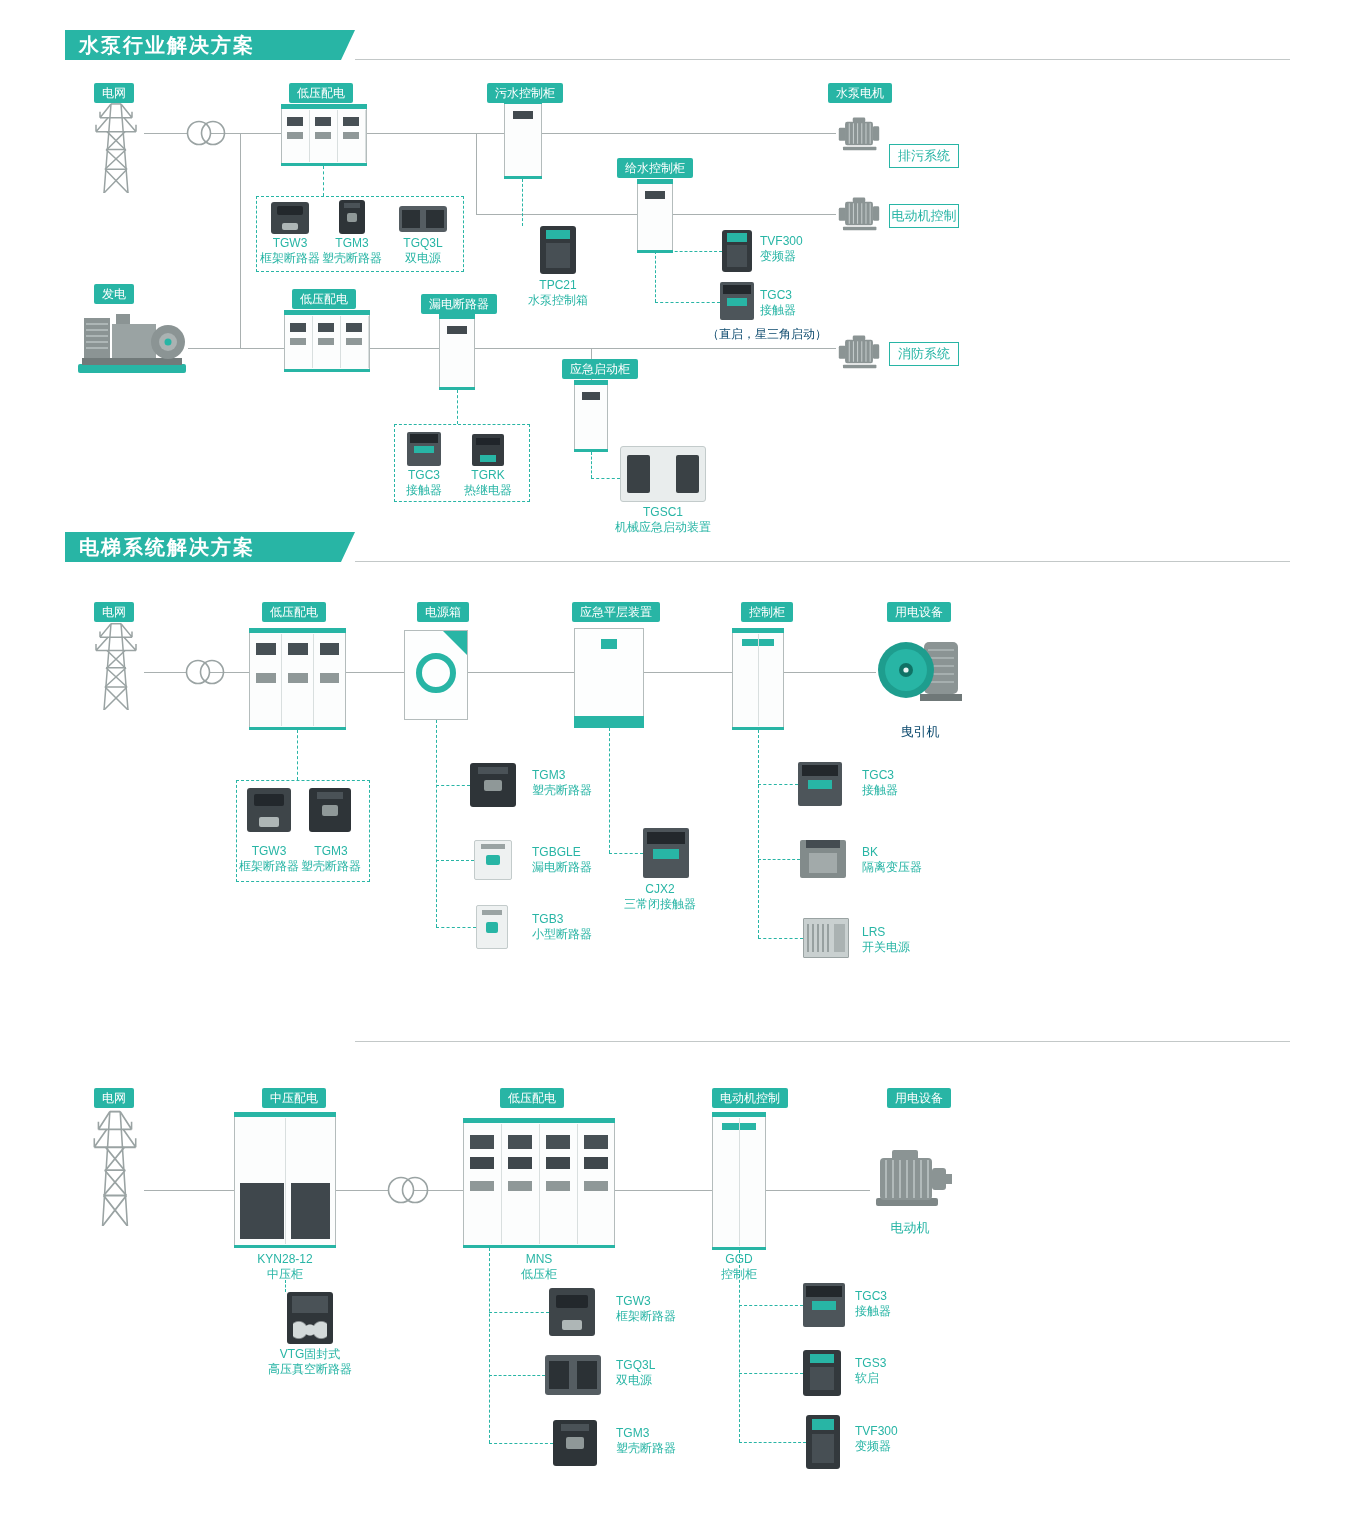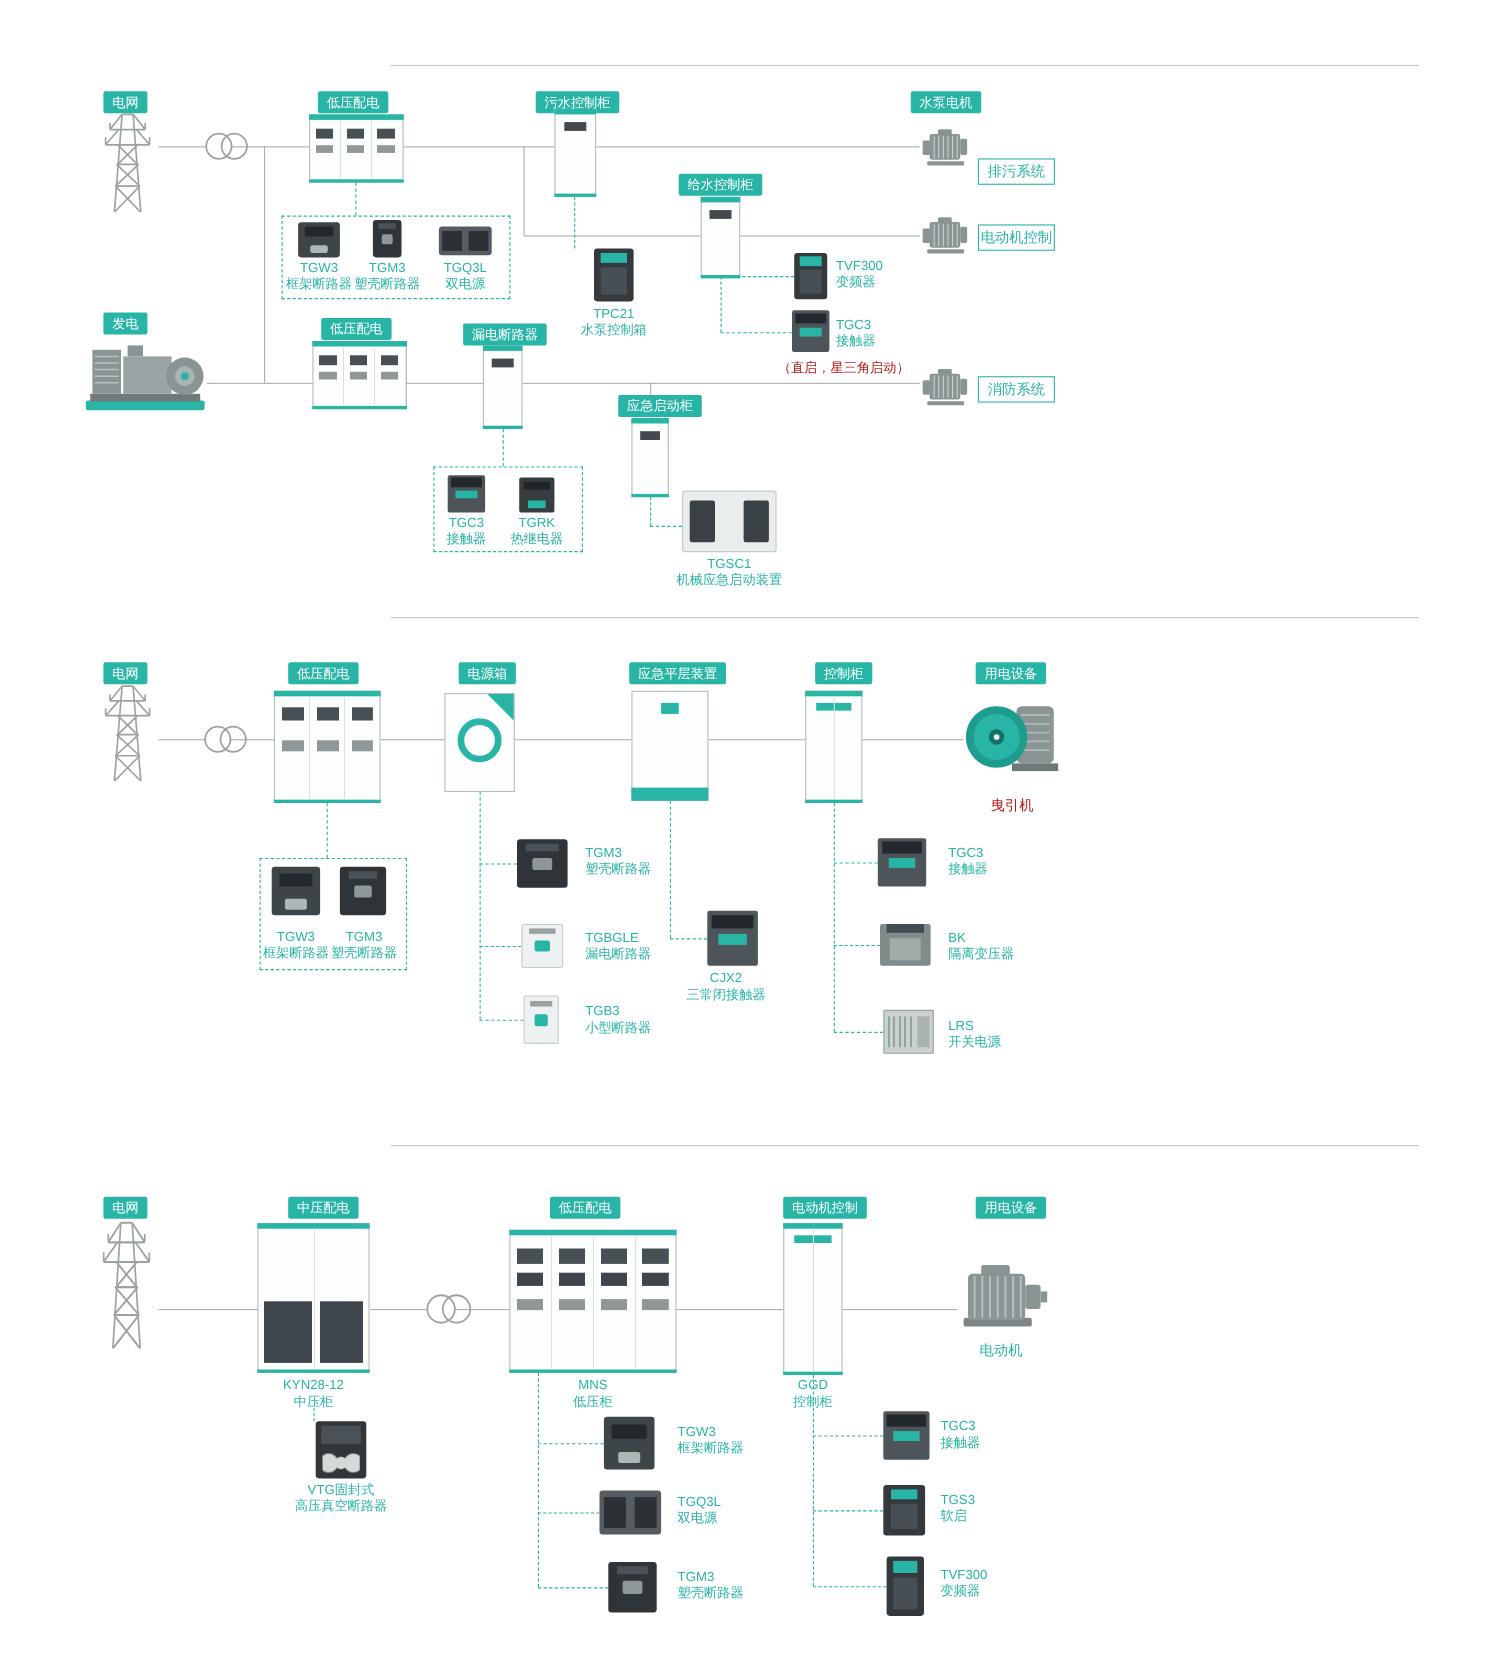--- a/index.html
+++ b/index.html
@@ -20,21 +20,21 @@
     color:var(--accent); font-size:13px; line-height:22px; text-align:center; background:#fff; }
 
   .hl { position:absolute; height:1px; background:var(--line); }
   .vl { position:absolute; width:1px; background:var(--line); }
   .dh { position:absolute; height:0; border-top:1px dashed var(--accent); }
   .dv { position:absolute; width:0; border-left:1px dashed var(--accent); }
   .dbox { position:absolute; border:1px dashed var(--accent); }
 
   .plabel { position:absolute; font-size:12px; line-height:15px; color:var(--accent); white-space:nowrap; }
   .center { text-align:center; }
-  .gray { color:#b91c1c; }
+  .gray { color:#0c4a6e; }
   .lbl13 { font-size:13px; line-height:16px; }
 
   
   .cab { position:absolute; background:#fcfdfd; border:1px solid #b4bcbc; }
   .cab::before { content:""; position:absolute; left:-1px; right:-1px; top:-1px; height:5px; background:var(--accent); }
   .cab::after  { content:""; position:absolute; left:-1px; right:-1px; bottom:-1px; height:3px; background:var(--accent); }
   .cab i { position:absolute; display:block; }
   .sep28 { top:5px; bottom:3px; left:0; right:0; background:repeating-linear-gradient(90deg,transparent 0 27px,#d9dfdf 27px 28px); }
   .sep32 { top:5px; bottom:3px; left:0; right:0; background:repeating-linear-gradient(90deg,transparent 0 31px,#d9dfdf 31px 32px); }
   .sep38 { top:5px; bottom:3px; left:0; right:0; background:repeating-linear-gradient(90deg,transparent 0 37px,#d9dfdf 37px 38px); }
@@ -101,20 +101,21 @@
   .pi-vcb::after  { content:""; position:absolute; left:12%; right:12%; bottom:10%; height:34%; background:
     radial-gradient(circle at 17% 50%, #d3dada 26%, transparent 32%),
     radial-gradient(circle at 50% 50%, #d3dada 26%, transparent 32%),
     radial-gradient(circle at 83% 50%, #d3dada 26%, transparent 32%); }
 </style>
 </head>
 <body>
 
 <div class="page">
 
+  <div class="banner" style="left:65px;top:30px;width:290px">水泵行业解决方案</div>
   <div class="banner-line" style="left:355px;top:59px;width:935px"></div>
 
   <div class="hl" style="left:144px;top:133px;width:692px"></div>
   <div class="vl" style="left:240px;top:133px;height:215px"></div>
   <div class="vl" style="left:476px;top:133px;height:81px"></div>
   <div class="hl" style="left:476px;top:214px;width:360px"></div>
   <div class="hl" style="left:188px;top:348px;width:648px"></div>
   <div class="vl" style="left:591px;top:348px;height:32px"></div>
 
   <div class="badge" style="left:94px;top:83px">电网</div>
@@ -275,20 +276,21 @@
   </div>
 
   <div class="dv" style="left:591px;top:452px;height:26px"></div>
   <div class="dh" style="left:591px;top:478px;width:29px"></div>
   <div class="pi pi-tgsc" style="left:620px;top:446px;width:86px;height:56px"></div>
   <div class="plabel center" style="left:595px;top:505px;width:136px">
     <div>TGSC1</div>
     <div>机械应急启动装置</div>
   </div>
 
+  <div class="banner" style="left:65px;top:532px;width:290px">电梯系统解决方案</div>
   <div class="banner-line" style="left:355px;top:561px;width:935px"></div>
 
   <div class="hl" style="left:144px;top:672px;width:732px"></div>
 
   <div class="badge" style="left:94px;top:602px">电网</div>
   <svg class="abs" style="left:88px;top:618px" width="56" height="92" viewBox="0 0 56 96" preserveAspectRatio="none">
     <g fill="none" stroke="#9aa3a3" stroke-width="1.5">
       <path d="M23 6 H33"></path>
         <path d="M23 6 L16 96 M33 6 L40 96"></path>
       <path d="M12 20 H44 M12 20 L23 6 M44 20 L33 6 M12 20 V14 M44 20 V14"></path>

